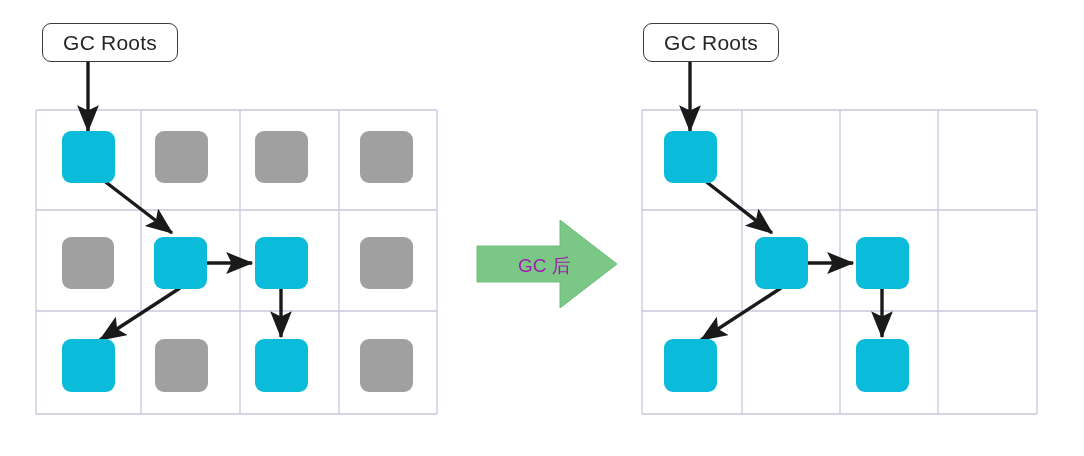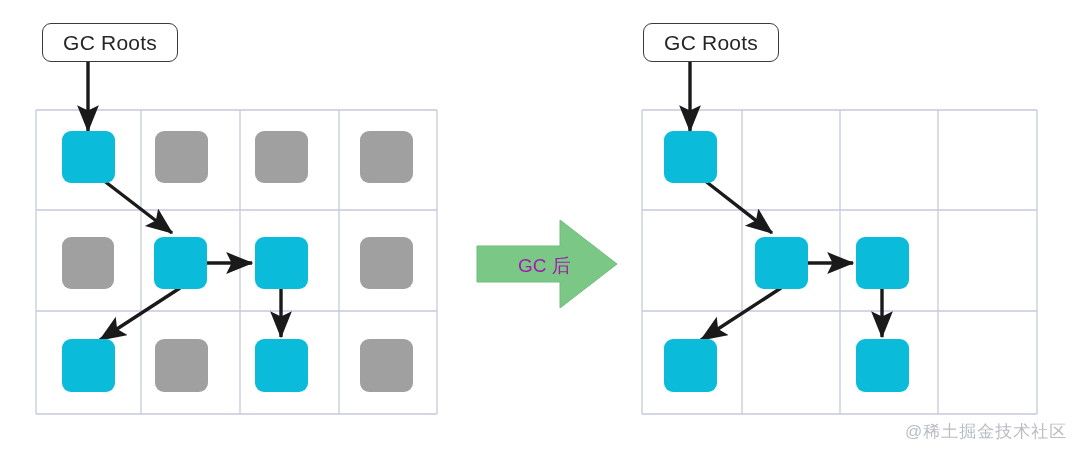--- a/index.html
+++ b/index.html
@@ -134,15 +134,14 @@
   <div class="gcroots-box" style="left:643px; top:23px; width:136px; height:39px;">
     <span>GC Roots</span>
   </div>
 
   <div class="cell-box" style="left:664px; top:131px; width:53px; height:52px; background:#0ABCDA;"></div>
   <div class="cell-box" style="left:755px; top:237px; width:53px; height:52px; background:#0ABCDA;"></div>
   <div class="cell-box" style="left:856px; top:237px; width:53px; height:52px; background:#0ABCDA;"></div>
   <div class="cell-box" style="left:664px; top:339px; width:53px; height:53px; background:#0ABCDA;"></div>
   <div class="cell-box" style="left:856px; top:339px; width:53px; height:53px; background:#0ABCDA;"></div>
 
-  <div class="watermark" style="left:905px; top:420px;">@稀土掘金技术社区</div>
 
 </div>
 
 </body></html>

